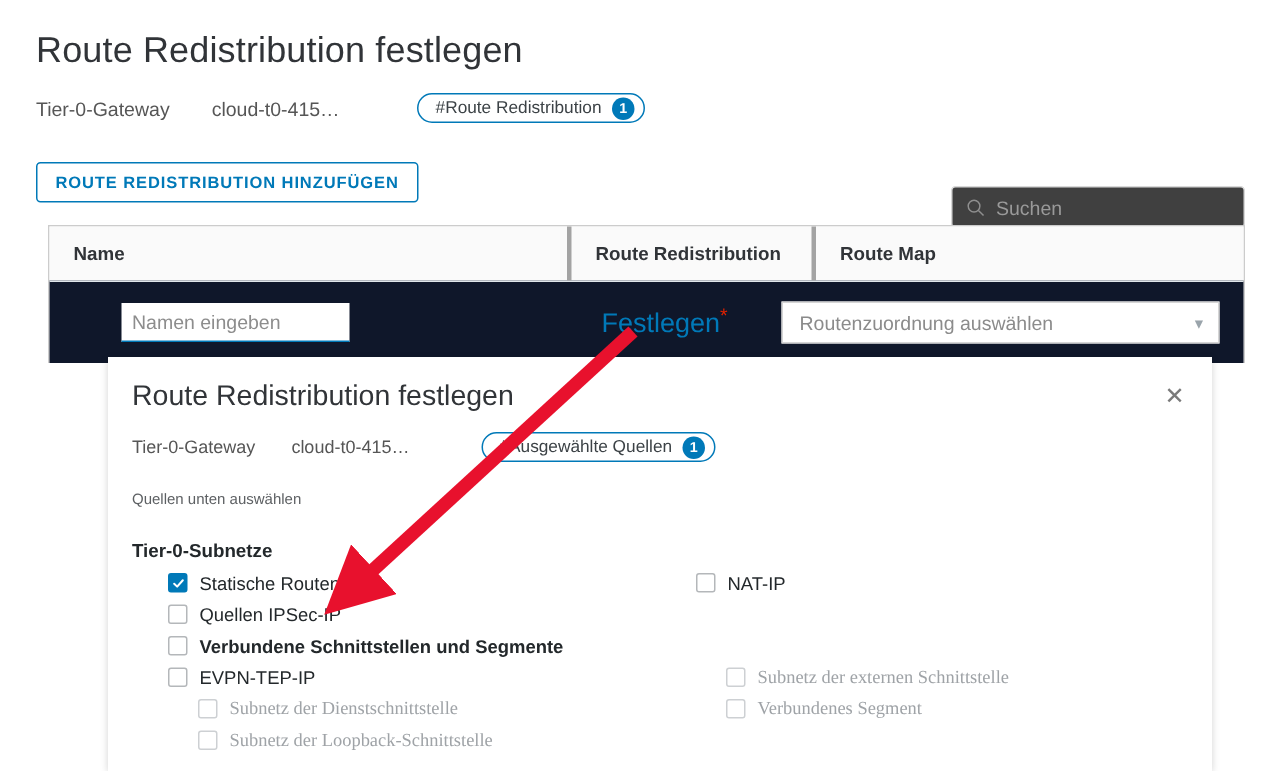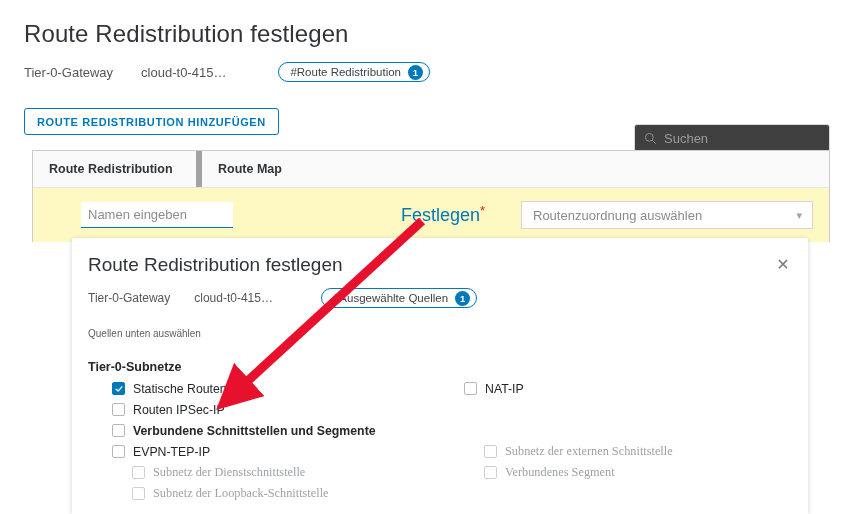--- a/index.html
+++ b/index.html
@@ -60,28 +60,28 @@
     position: absolute; left: 32px; top: 150px;
     width: 798px; border: 1px solid #cccccc; border-bottom: none;
     background: #fff;
   }
   .thead { display: flex; height: 36px; background: #fafafa; }
   .th {
     display: flex; align-items: center;
     font-size: 12.5px; font-weight: 700; color: #313438;
     padding-left: 16px;
   }
-  .th + .th { border-left: 6px solid #a3a3a3; }
+  .th + .th { border-left: 3px solid #a3a3a3; }
   .th.c1 { width: 345px; }
   .th.c2 { width: 163px; }
   .th.c3 { flex: 1; }
 
   .trow {
     display: flex; height: 55px; align-items: center;
-    background: #fef9c3; border-top: 1px solid #e0e6ea;
+    background: #0f172a; border-top: 1px solid #e0e6ea;
   }
   .cell1 { width: 345px; padding-left: 48px; }
   .cell2 { width: 163px; display: flex; align-items: center; justify-content: center; }
   .cell3 { flex: 1; display: flex; align-items: center; padding-right: 16px; }
 
   .name-input {
     width: 152px; height: 26px;
     border: none; border-bottom: 1px solid #0079b8;
     background: #ffffff; outline: none;
     font-family: "Liberation Sans", sans-serif;
@@ -174,20 +174,21 @@
   <div class="search-wrap">
     <svg width="13" height="13" viewBox="0 0 16 16">
       <circle cx="6.6" cy="6.6" r="4.8" fill="none" stroke="#8f8f8f" stroke-width="1.2"></circle>
       <line x1="10.2" y1="10.2" x2="14.4" y2="14.4" stroke="#8f8f8f" stroke-width="1.2"></line>
     </svg>
     <span class="search-ph">Suchen</span>
   </div>
 
   <div class="table">
     <div class="thead">
+      <div class="th c1">Name</div>
       <div class="th c2">Route Redistribution</div>
       <div class="th c3">Route Map</div>
     </div>
     <div class="trow">
       <div class="cell1">
         <input class="name-input" type="text" placeholder="Namen eingeben" style="">
       </div>
       <div class="cell2">
         <span>
           <span class="set-link">Festlegen</span><span class="req-star">*</span>
@@ -224,21 +225,21 @@
           <div class="cb-row">
             <span class="cb-box checked">
               <svg class="cb-check" viewBox="0 0 10 10">
                 <path d="M1.4 5.2 L3.9 7.6 L8.6 2.3" fill="none" stroke="#ffffff" stroke-width="1.7" stroke-linecap="round" stroke-linejoin="round"></path>
               </svg>
             </span>
             <span class="cb-label">Statische Routen</span>
           </div>
           <div class="cb-row">
             <span class="cb-box"></span>
-            <span class="cb-label">Routen IPSec-IP</span>
+            <span class="cb-label">Quellen IPSec-IP</span>
           </div>
           <div class="cb-row">
             <span class="cb-box"></span>
             <span class="cb-label bold">Verbundene Schnittstellen und Segmente</span>
           </div>
           <div class="cb-row">
             <span class="cb-box"></span>
             <span class="cb-label">EVPN-TEP-IP</span>
           </div>
           <div class="cb-row indent">

